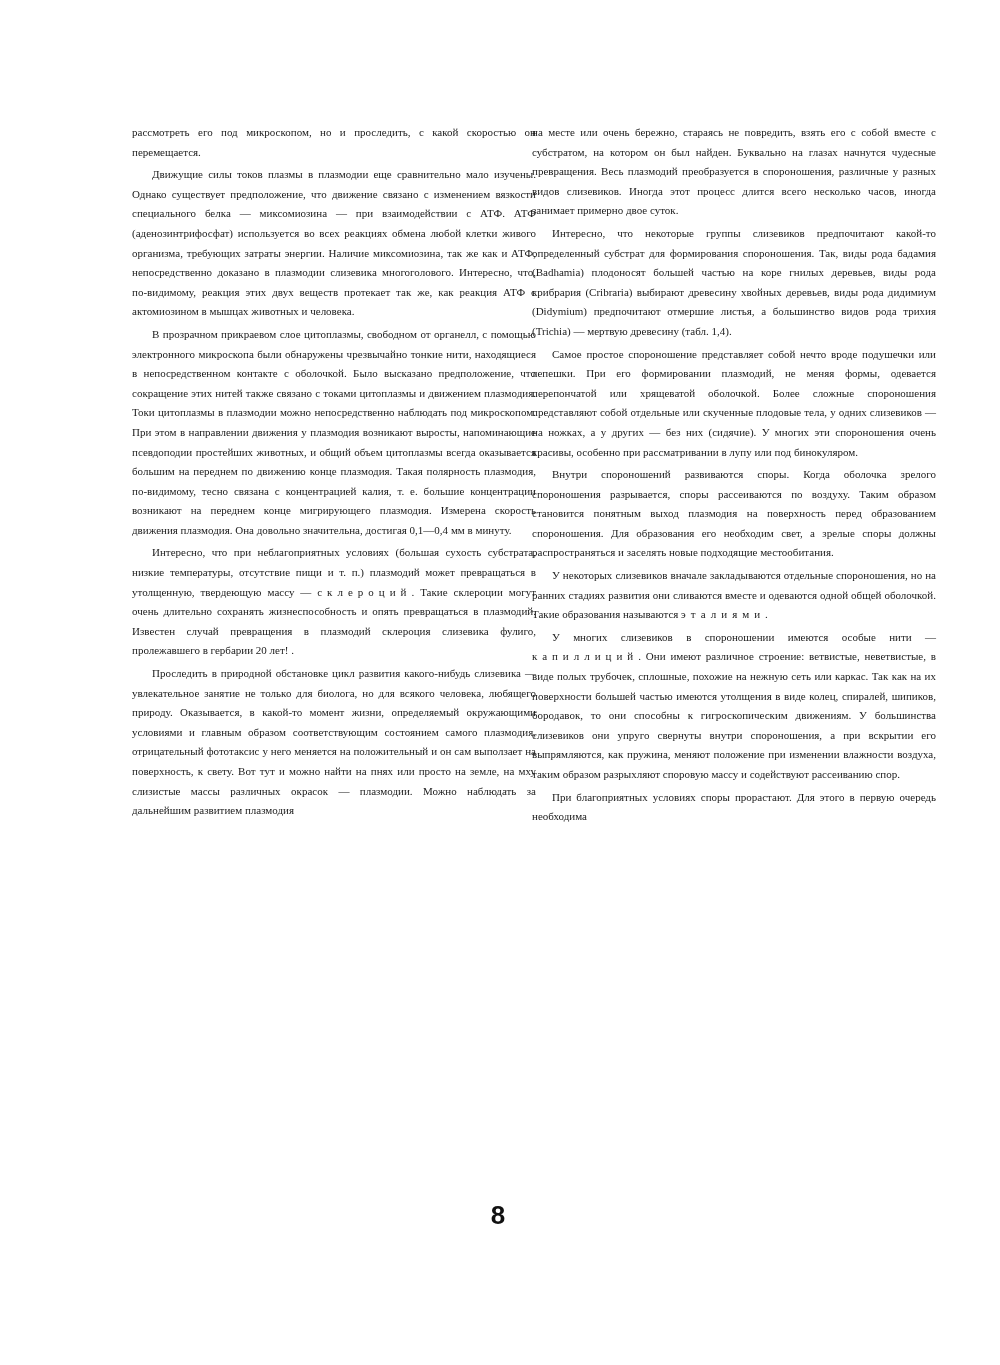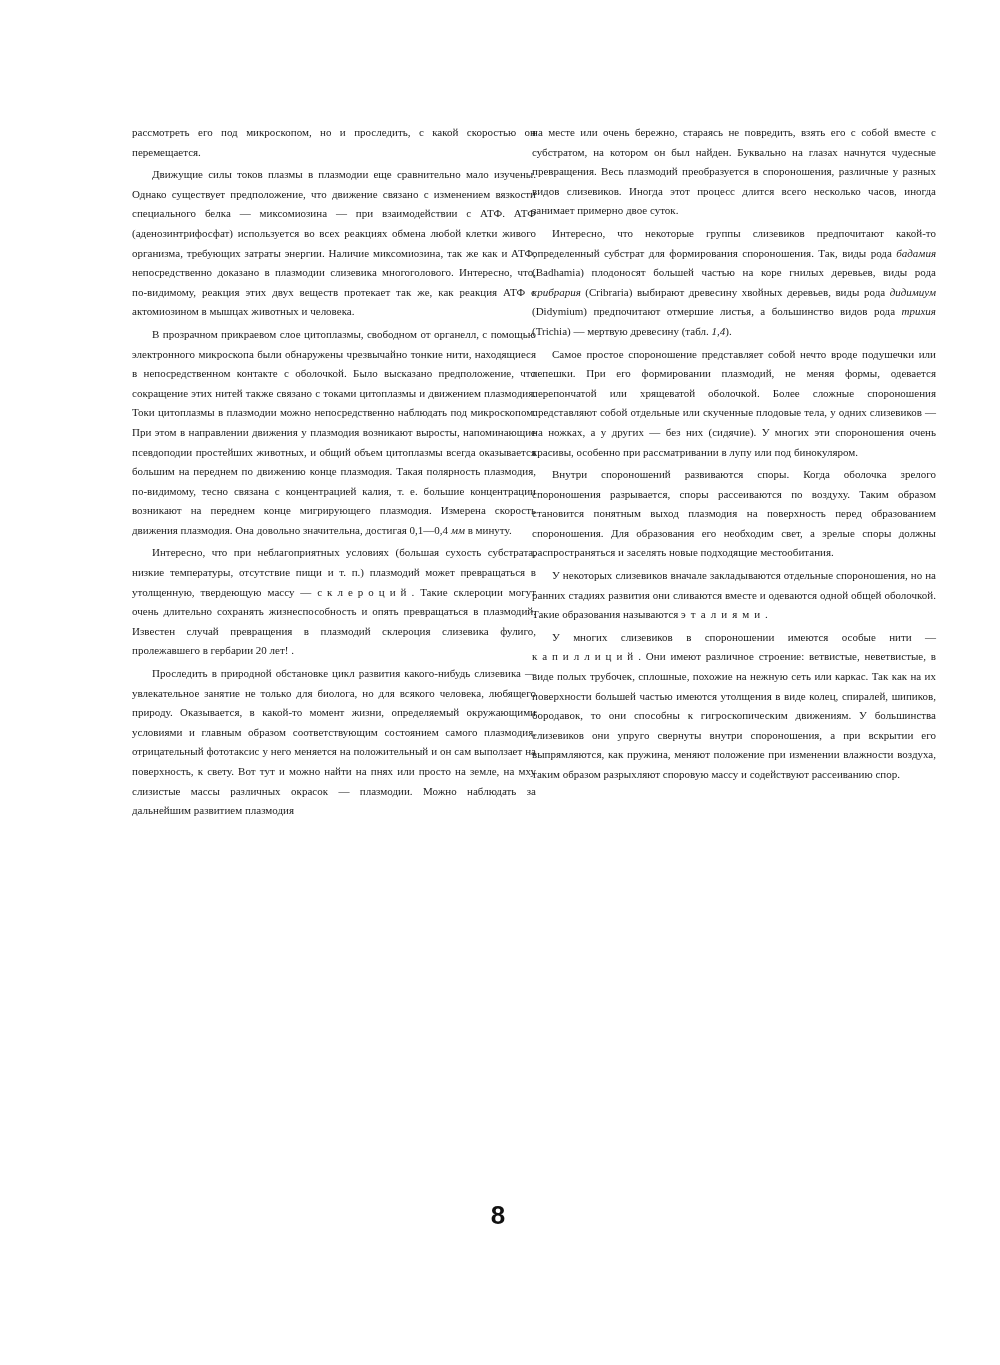--- a/index.html
+++ b/index.html
@@ -31,21 +31,21 @@
       margin-left: 40px;
     }
     .col-left { left: 92px; }
     .col-right { left: 492px; }
     .para {
       margin: 0 0 3px 0;
       text-indent: 20px;
     }
     .para.cont { text-indent: 0; }
     .spaced { letter-spacing: 5px; }
-    .it { font-style: italic; }
+    .it { }
     .page-number {
       position: absolute;
       left: 483px;
       top: 1200px;
       width: 30px;
       text-align: center;
       font-family: "Liberation Sans", "DejaVu Sans", sans-serif;
       font-size: 26px;
       font-weight: bold;
       color: #111;
@@ -86,16 +86,19 @@
     </p>
     <p class="para">
       <span>Внутри спороношений развиваются споры. Когда оболочка зрелого спороношения разрывается, споры рассеиваются по воздуху. Таким образом становится понятным выход плазмодия на поверхность перед образованием спороношения. Для образования его необходим свет, а зрелые споры должны распространяться и заселять новые подходящие местообитания.</span>
     </p>
     <p class="para">
       <span>У некоторых слизевиков вначале закладываются отдельные спороношения, но на ранних стадиях развития они сливаются вместе и одеваются одной общей оболочкой. Такие образования называются </span><span class="spaced">эталиями</span><span>.</span>
     </p>
     <p class="para">
       <span>У многих слизевиков в спороношении имеются особые нити — </span><span class="spaced">капиллиций</span><span>. Они имеют различное строение: ветвистые, неветвистые, в виде полых трубочек, сплошные, похожие на нежную сеть или каркас. Так как на их поверхности большей частью имеются утолщения в виде колец, спиралей, шипиков, бородавок, то они способны к гигроскопическим движениям. У большинства слизевиков они упруго свернуты внутри спороношения, а при вскрытии его выпрямляются, как пружина, меняют положение при изменении влажности воздуха, таким образом разрыхляют споровую массу и содействуют рассеиванию спор.</span>
     </p>
+    <p class="para">
+      <span>При благоприятных условиях споры прорастают. Для этого в первую очередь необходима</span>
+    </p>
   </div>
 
   <div class="page-number">8</div>
 </div>
 
 </body></html>

